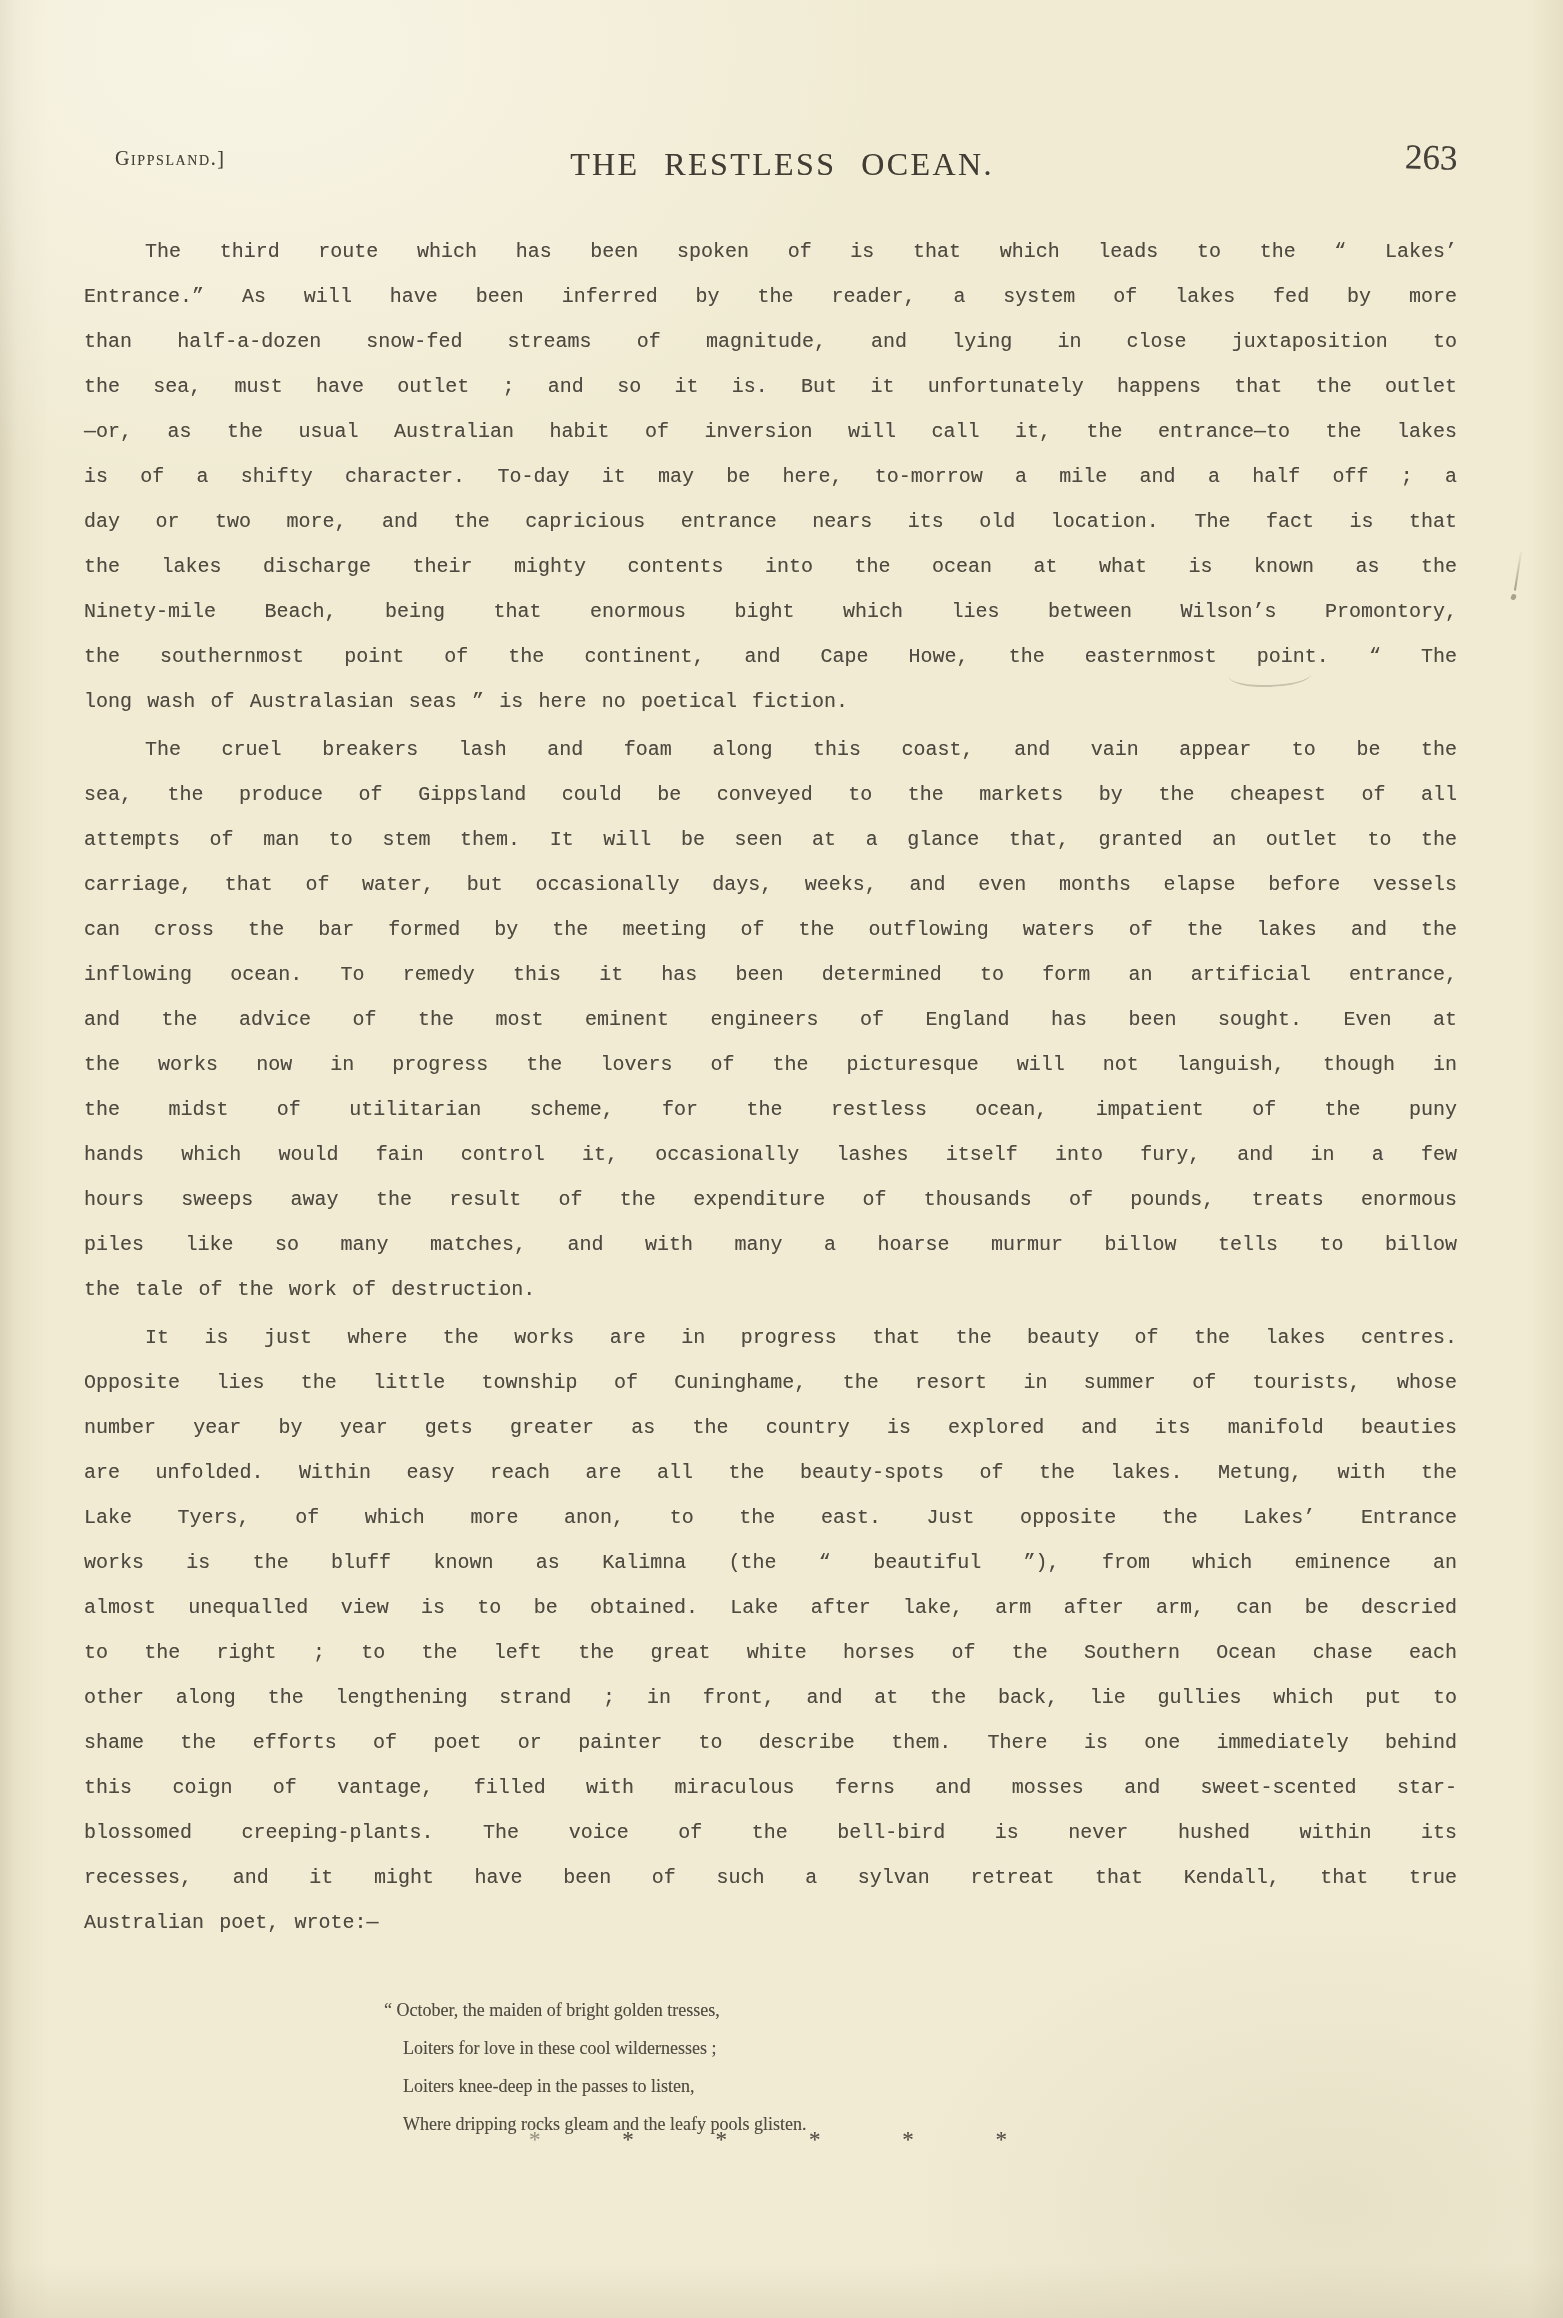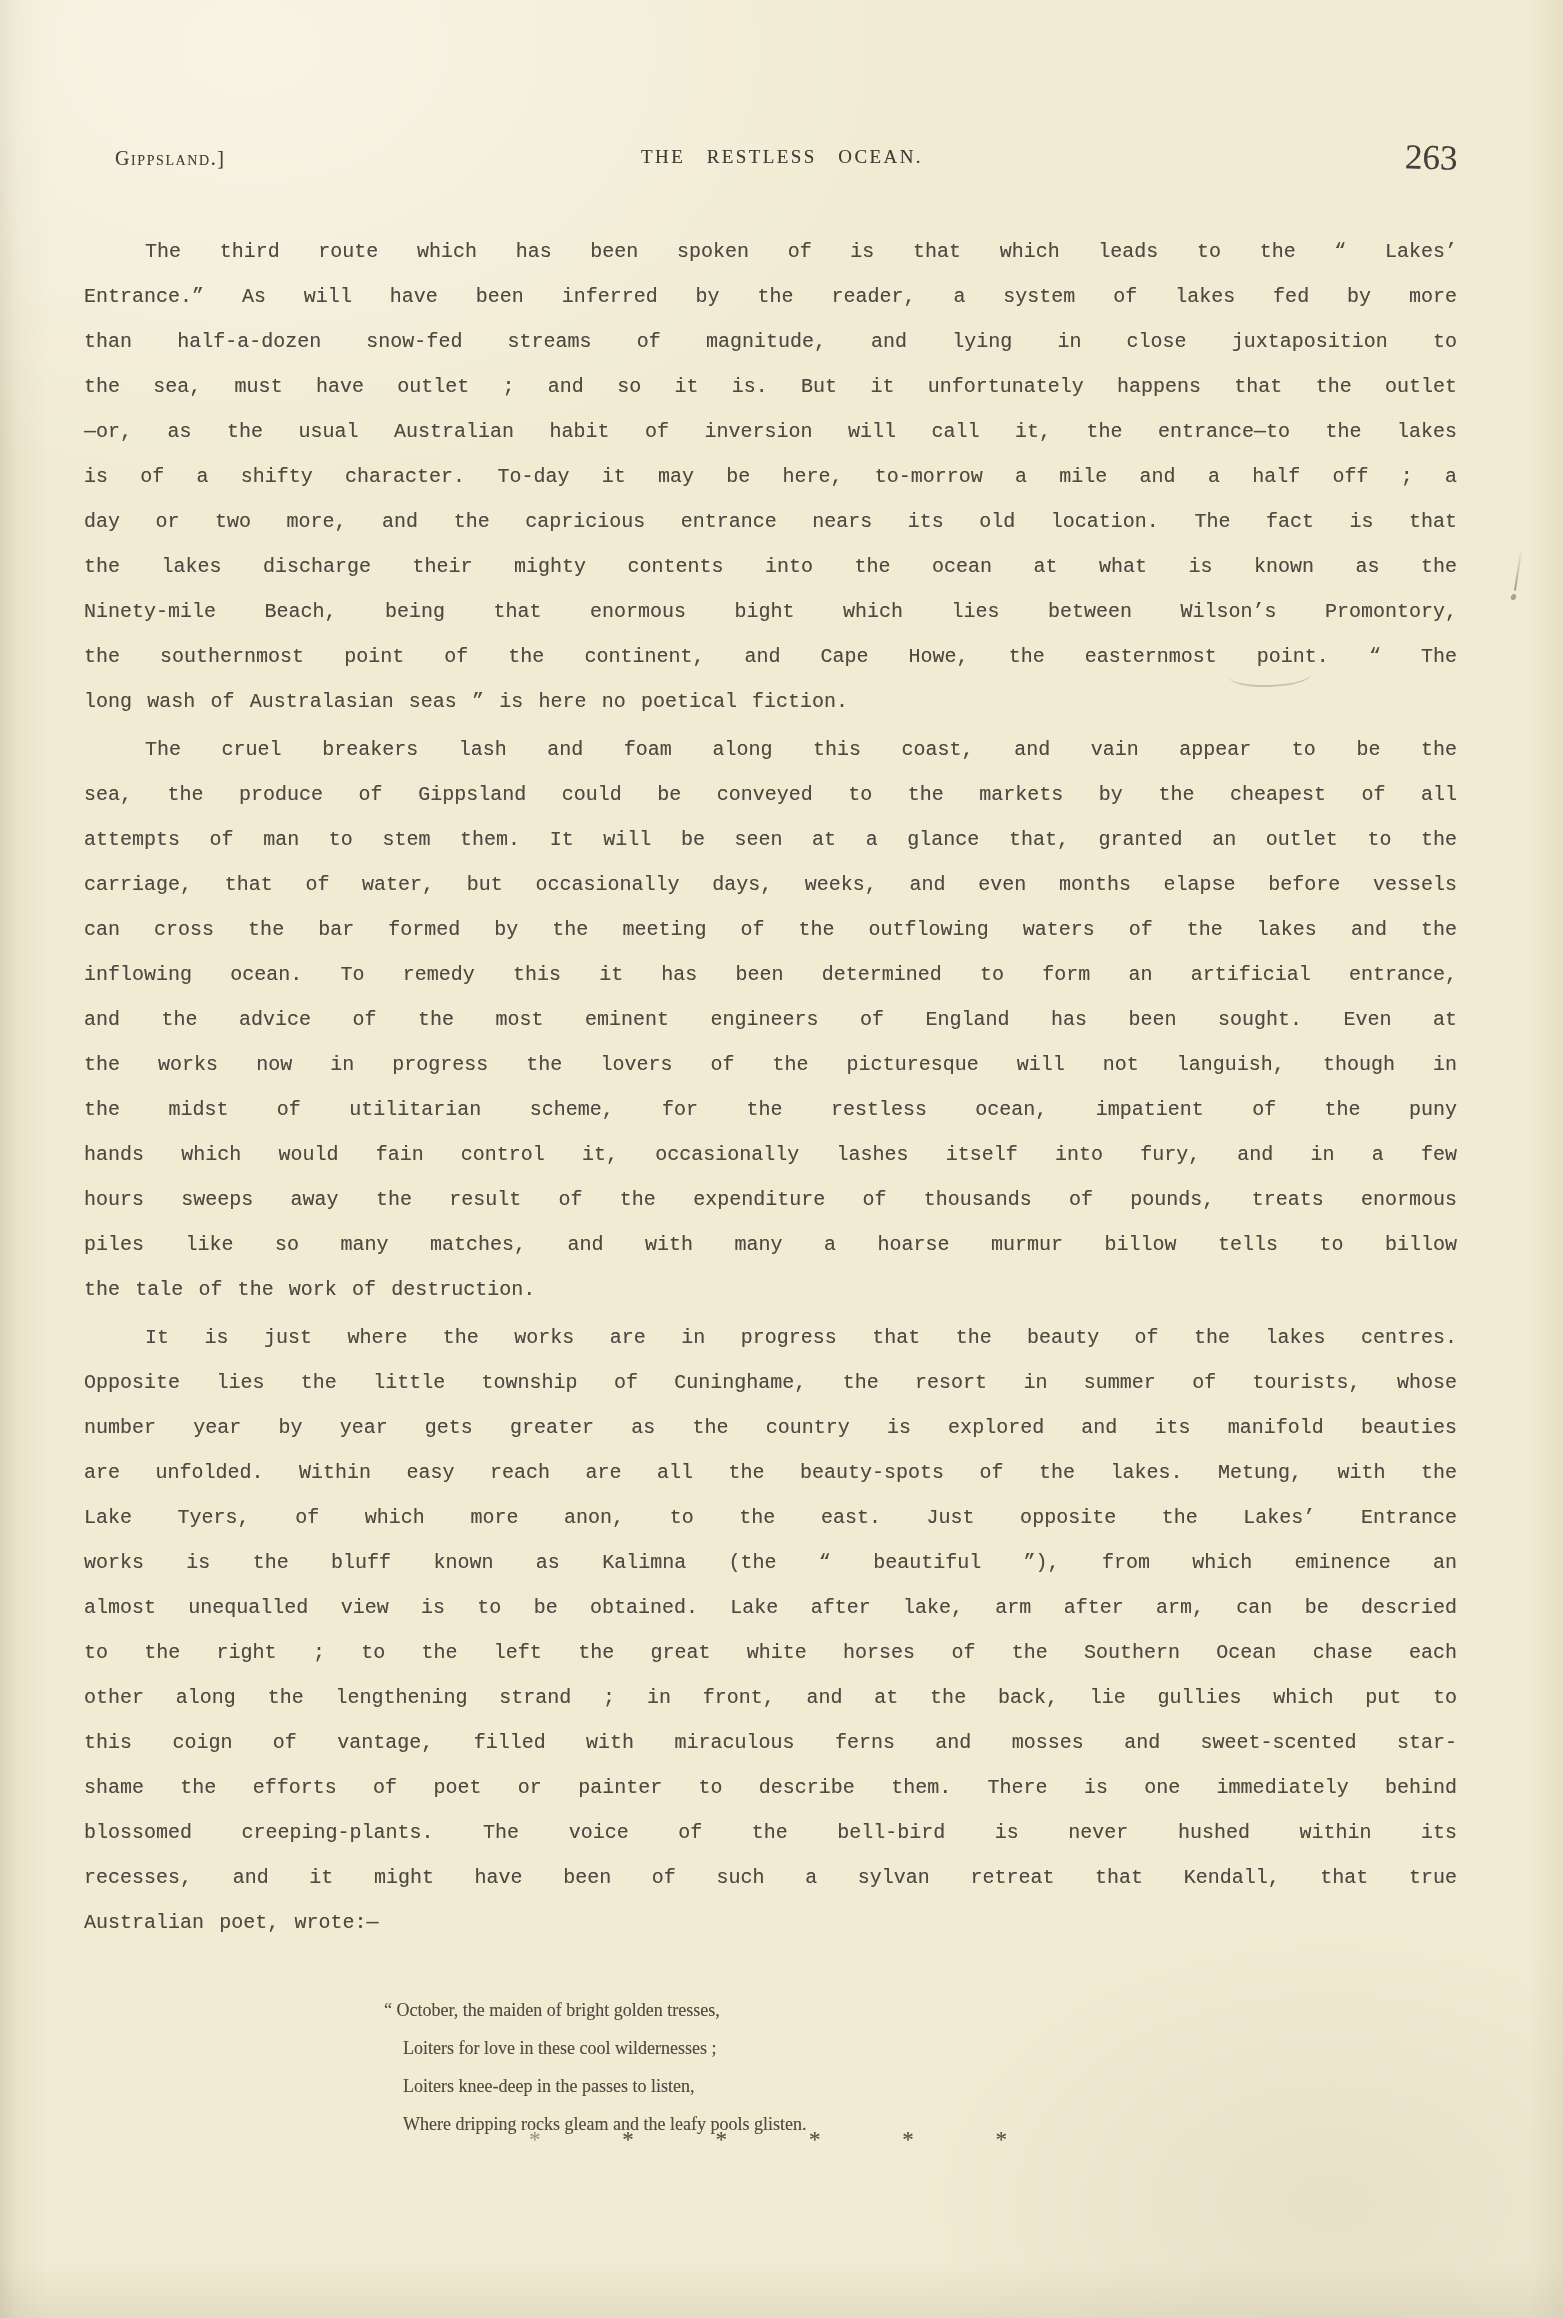--- a/index.html
+++ b/index.html
@@ -20,21 +20,21 @@
   }
   .ink { text-shadow: 0 0 0.6px rgba(80,75,65,0.45); }
 
   
   .section-label {
     position: absolute; left: 115px; top: 147px;
     font-variant: small-caps; font-size: 20px; letter-spacing: 1.6px; color: #46423a;
   }
   .page-title {
     position: absolute; left: 0; right: 0; top: 146px; text-align: center;
-    font-size: 19px; letter-spacing: 2.4px; word-spacing: 14.4px; color: #413d35;
+    font-size: 32px; letter-spacing: 2.4px; word-spacing: 14.4px; color: #413d35;
   }
   .page-number {
     position: absolute; right: 107px; top: 138px;
     font-size: 35px; color: #45413a; transform: rotate(1.5deg);
   }
 
   
   .body-text {
     position: absolute; left: 84px; top: 229px; width: 1373px;
     font-size: 20px; line-height: 45px; word-spacing: 3.2px; font-family: Liberation Mono, monospace;
@@ -119,22 +119,22 @@
       <div class="para">
         <div class="line indent">It is just where the works are in progress that the beauty of the lakes centres.</div>
         <div class="line">Opposite lies the little township of Cuninghame, the resort in summer of tourists, whose</div>
         <div class="line">number year by year gets greater as the country is explored and its manifold beauties</div>
         <div class="line">are unfolded.  Within easy reach are all the beauty-spots of the lakes.  Metung, with the</div>
         <div class="line">Lake Tyers, of which more anon, to the east.   Just opposite the Lakes’ Entrance</div>
         <div class="line">works is the bluff known as Kalimna (the “ beautiful ”), from which eminence an</div>
         <div class="line">almost unequalled view is to be obtained.  Lake after lake, arm after arm, can be descried</div>
         <div class="line">to the right ; to the left the great white horses of the Southern Ocean chase each</div>
         <div class="line">other along the lengthening strand ; in front, and at the back, lie gullies which put to</div>
+        <div class="line">shame the efforts of poet or painter to describe them.  There is one immediately behind</div>
         <div class="line">this coign of vantage, filled with miraculous ferns and mosses and sweet-scented star-</div>
-        <div class="line">shame the efforts of poet or painter to describe them.  There is one immediately behind</div>
         <div class="line">blossomed creeping-plants.  The voice of the bell-bird is never hushed within its</div>
         <div class="line">recesses, and it might have been of such a sylvan retreat that Kendall, that true</div>
         <div class="line last">Australian poet, wrote:—</div>
       </div>
     </div>
 
   <div class="poem ink" id="poem">
       <div class="poem-line first">“ October, the maiden of bright golden tresses,</div>
       <div class="poem-line">Loiters for love in these cool wildernesses ;</div>
       <div class="poem-line">Loiters knee-deep in the passes to listen,</div>

